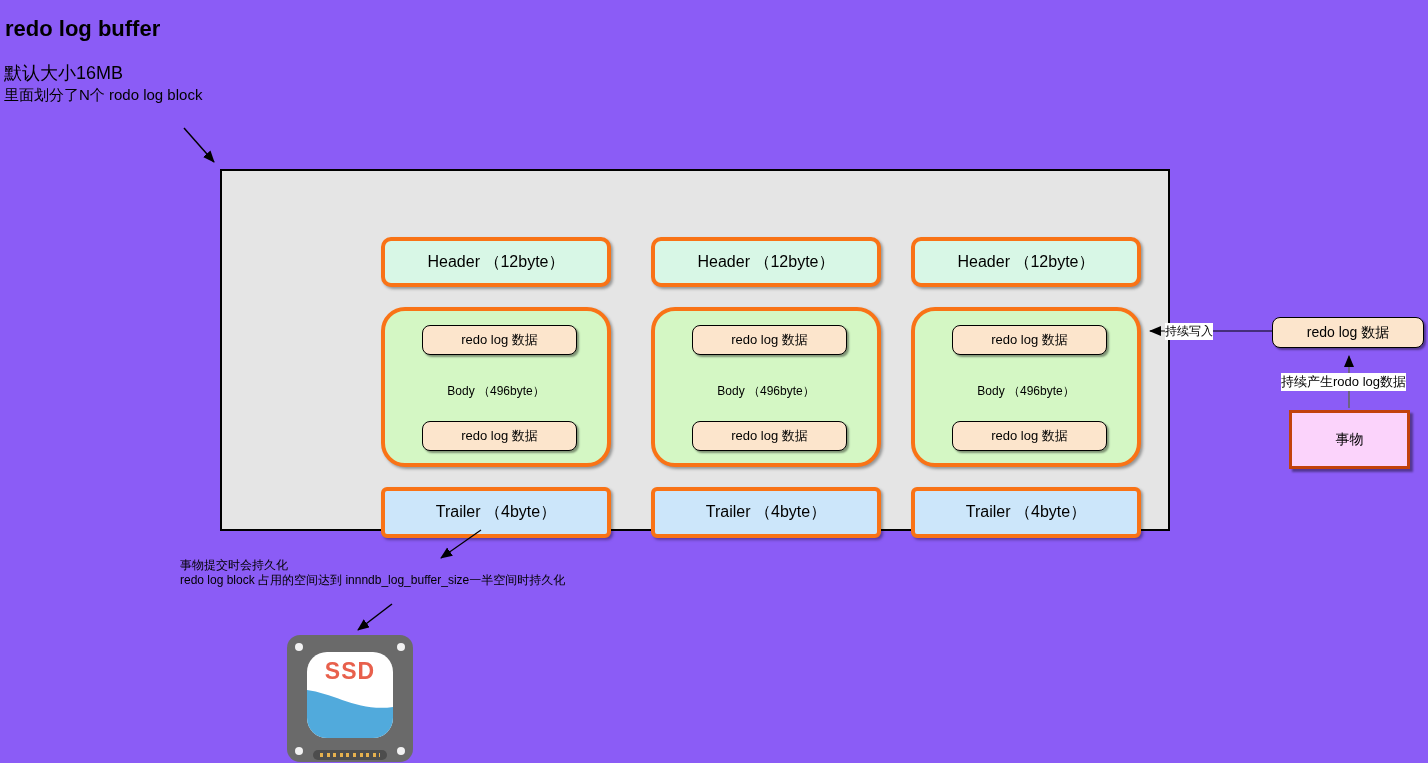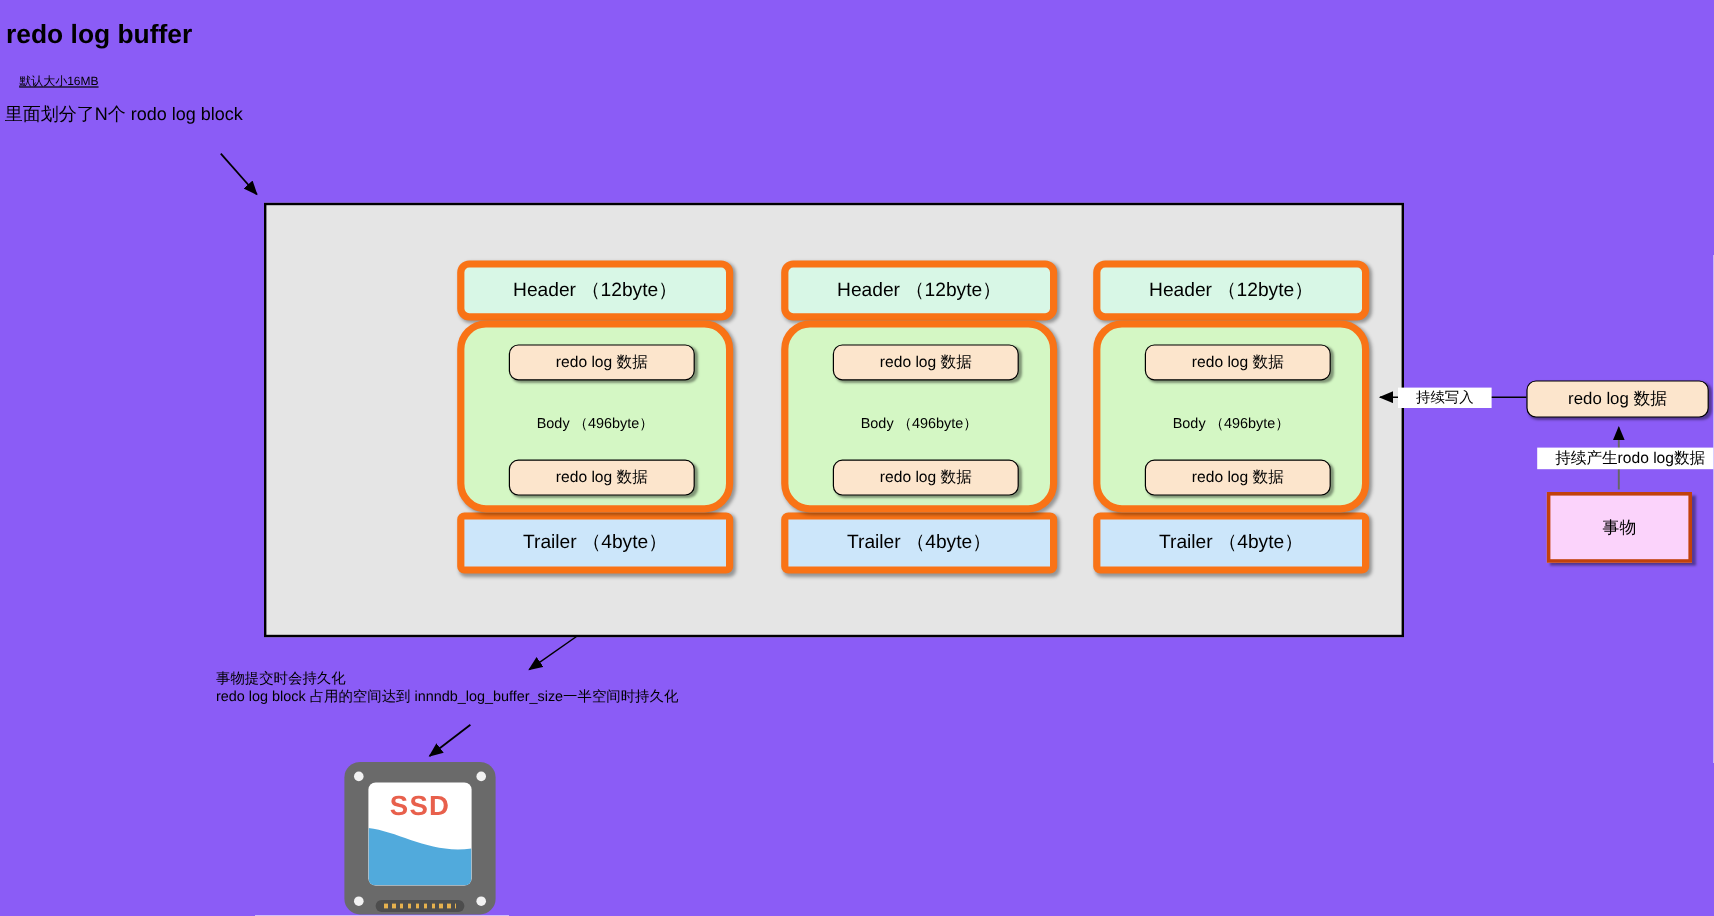--- a/index.html
+++ b/index.html
@@ -1,31 +1,31 @@
 <!DOCTYPE html>
 <html><head>
 <meta charset="utf-8">
 <style>
   html,body{margin:0;padding:0;background:#ffffff;}
   body{font-family:"Liberation Sans","DejaVu Sans",sans-serif;color:#000;}
   .canvas{position:relative;width:1428px;height:763px;background:#8b5cf6;overflow:hidden;}
 
   
   .page-title{position:absolute;left:5px;top:16px;font-size:22px;font-weight:bold;}
-  .note-1{position:absolute;left:16px;top:61px;font-size:10px;text-decoration:underline;}
+  .note-1{position:absolute;left:4px;top:61px;font-size:18px;}
   .note-2{position:absolute;left:4px;top:86px;font-size:15px;}
 
   
   .buffer-box{position:absolute;left:220px;top:169px;width:950px;height:362px;
     background:#e5e5e5;border:2px solid #000;box-sizing:border-box;z-index:1;}
 
   
   .block-col{position:absolute;top:217px;width:230px;z-index:2;}
   .col-1{left:381px;} .col-2{left:651px;} .col-3{left:911px;}
-  .blk{border:6px solid #f97316;box-sizing:border-box;box-shadow:2px 2px 3px rgba(0,0,0,0.35);}
+  .blk{border:4px solid #f97316;box-sizing:border-box;box-shadow:2px 2px 3px rgba(0,0,0,0.35);margin-top:20px;}
   .blk-header{height:50px;border-radius:10px;background:#d8f7e6;
     display:flex;align-items:center;justify-content:center;font-size:16px;}
   .blk-body{position:relative;height:160px;border-radius:24px;background:#d4f7c4;}
   .blk-trailer{height:51px;border-radius:6px;background:#cce6fa;
     display:flex;align-items:center;justify-content:center;font-size:16px;}
   .body-label{position:absolute;left:0;top:72px;width:100%;text-align:center;font-size:12px;}
   .redo-chip{position:absolute;left:37px;width:155px;height:30px;border-radius:8px;
     background:#fce5cc;border:1px solid #000;box-sizing:border-box;
     display:flex;align-items:center;justify-content:center;font-size:13px;
     box-shadow:2px 2px 2px rgba(0,0,0,0.4);}
@@ -35,39 +35,39 @@
   .redo-source{position:absolute;left:1272px;top:317px;width:152px;height:31px;border-radius:8px;
     background:#fce5cc;border:1px solid #000;box-sizing:border-box;z-index:2;
     display:flex;align-items:center;justify-content:center;font-size:14px;
     box-shadow:2px 2px 2px rgba(0,0,0,0.4);}
   .transaction-box{position:absolute;left:1289px;top:410px;width:121px;height:59px;
     background:#fbd3fb;border:3px solid #c2410c;box-sizing:border-box;z-index:2;
     display:flex;align-items:center;justify-content:center;font-size:14px;
     box-shadow:3px 3px 2px rgba(0,0,0,0.4);}
 
   
-  .arrow-label{position:absolute;background:#fff;padding:0 15px;z-index:4;white-space:nowrap;}
+  .arrow-label{position:absolute;background:#fff;padding:0 0;z-index:4;white-space:nowrap;}
   .lbl-write{left:1165px;top:323px;font-size:12px;}
   .lbl-produce{left:1281px;top:373px;font-size:13px;text-align:right;}
 
   
   .persist-note{position:absolute;left:180px;top:558px;width:470px;text-align:left;
     font-size:12px;line-height:15px;z-index:2;}
 
   
   .arrows{position:absolute;left:0;top:0;z-index:3;pointer-events:none;}
 
   
   .ssd{position:absolute;left:287px;top:635px;width:126px;height:127px;
     background:#6a6a6a;border-radius:13px;z-index:2;}
   .screw{position:absolute;width:8px;height:8px;border-radius:50%;background:#f2f2f2;}
   .screw-tl{left:8px;top:8px;} .screw-tr{right:8px;top:8px;}
   .screw-bl{left:8px;bottom:7px;} .screw-br{right:8px;bottom:7px;}
   .ssd-label{position:absolute;left:20px;top:17px;width:86px;height:86px;background:#fff;
-    border-radius:6px;overflow:hidden;}
+    border-radius:20px;overflow:hidden;}
   .ssd-text{position:relative;margin-top:6px;text-align:center;font-size:23px;font-weight:bold;
     letter-spacing:1px;color:#e8604c;z-index:2;}
   .ssd-wave{position:absolute;left:0;top:0;width:86px;height:86px;z-index:1;}
   .ssd-pins{position:absolute;left:26px;bottom:2px;width:74px;height:10px;background:#4d4d4d;
     border-radius:5px;}
   .ssd-pins::after{content:"";position:absolute;left:7px;right:7px;top:3px;height:4px;
     background:repeating-linear-gradient(90deg,#e6b14e 0 3px,rgba(0,0,0,0) 3px 6.6px);}
 </style>
 </head>
 <body>

